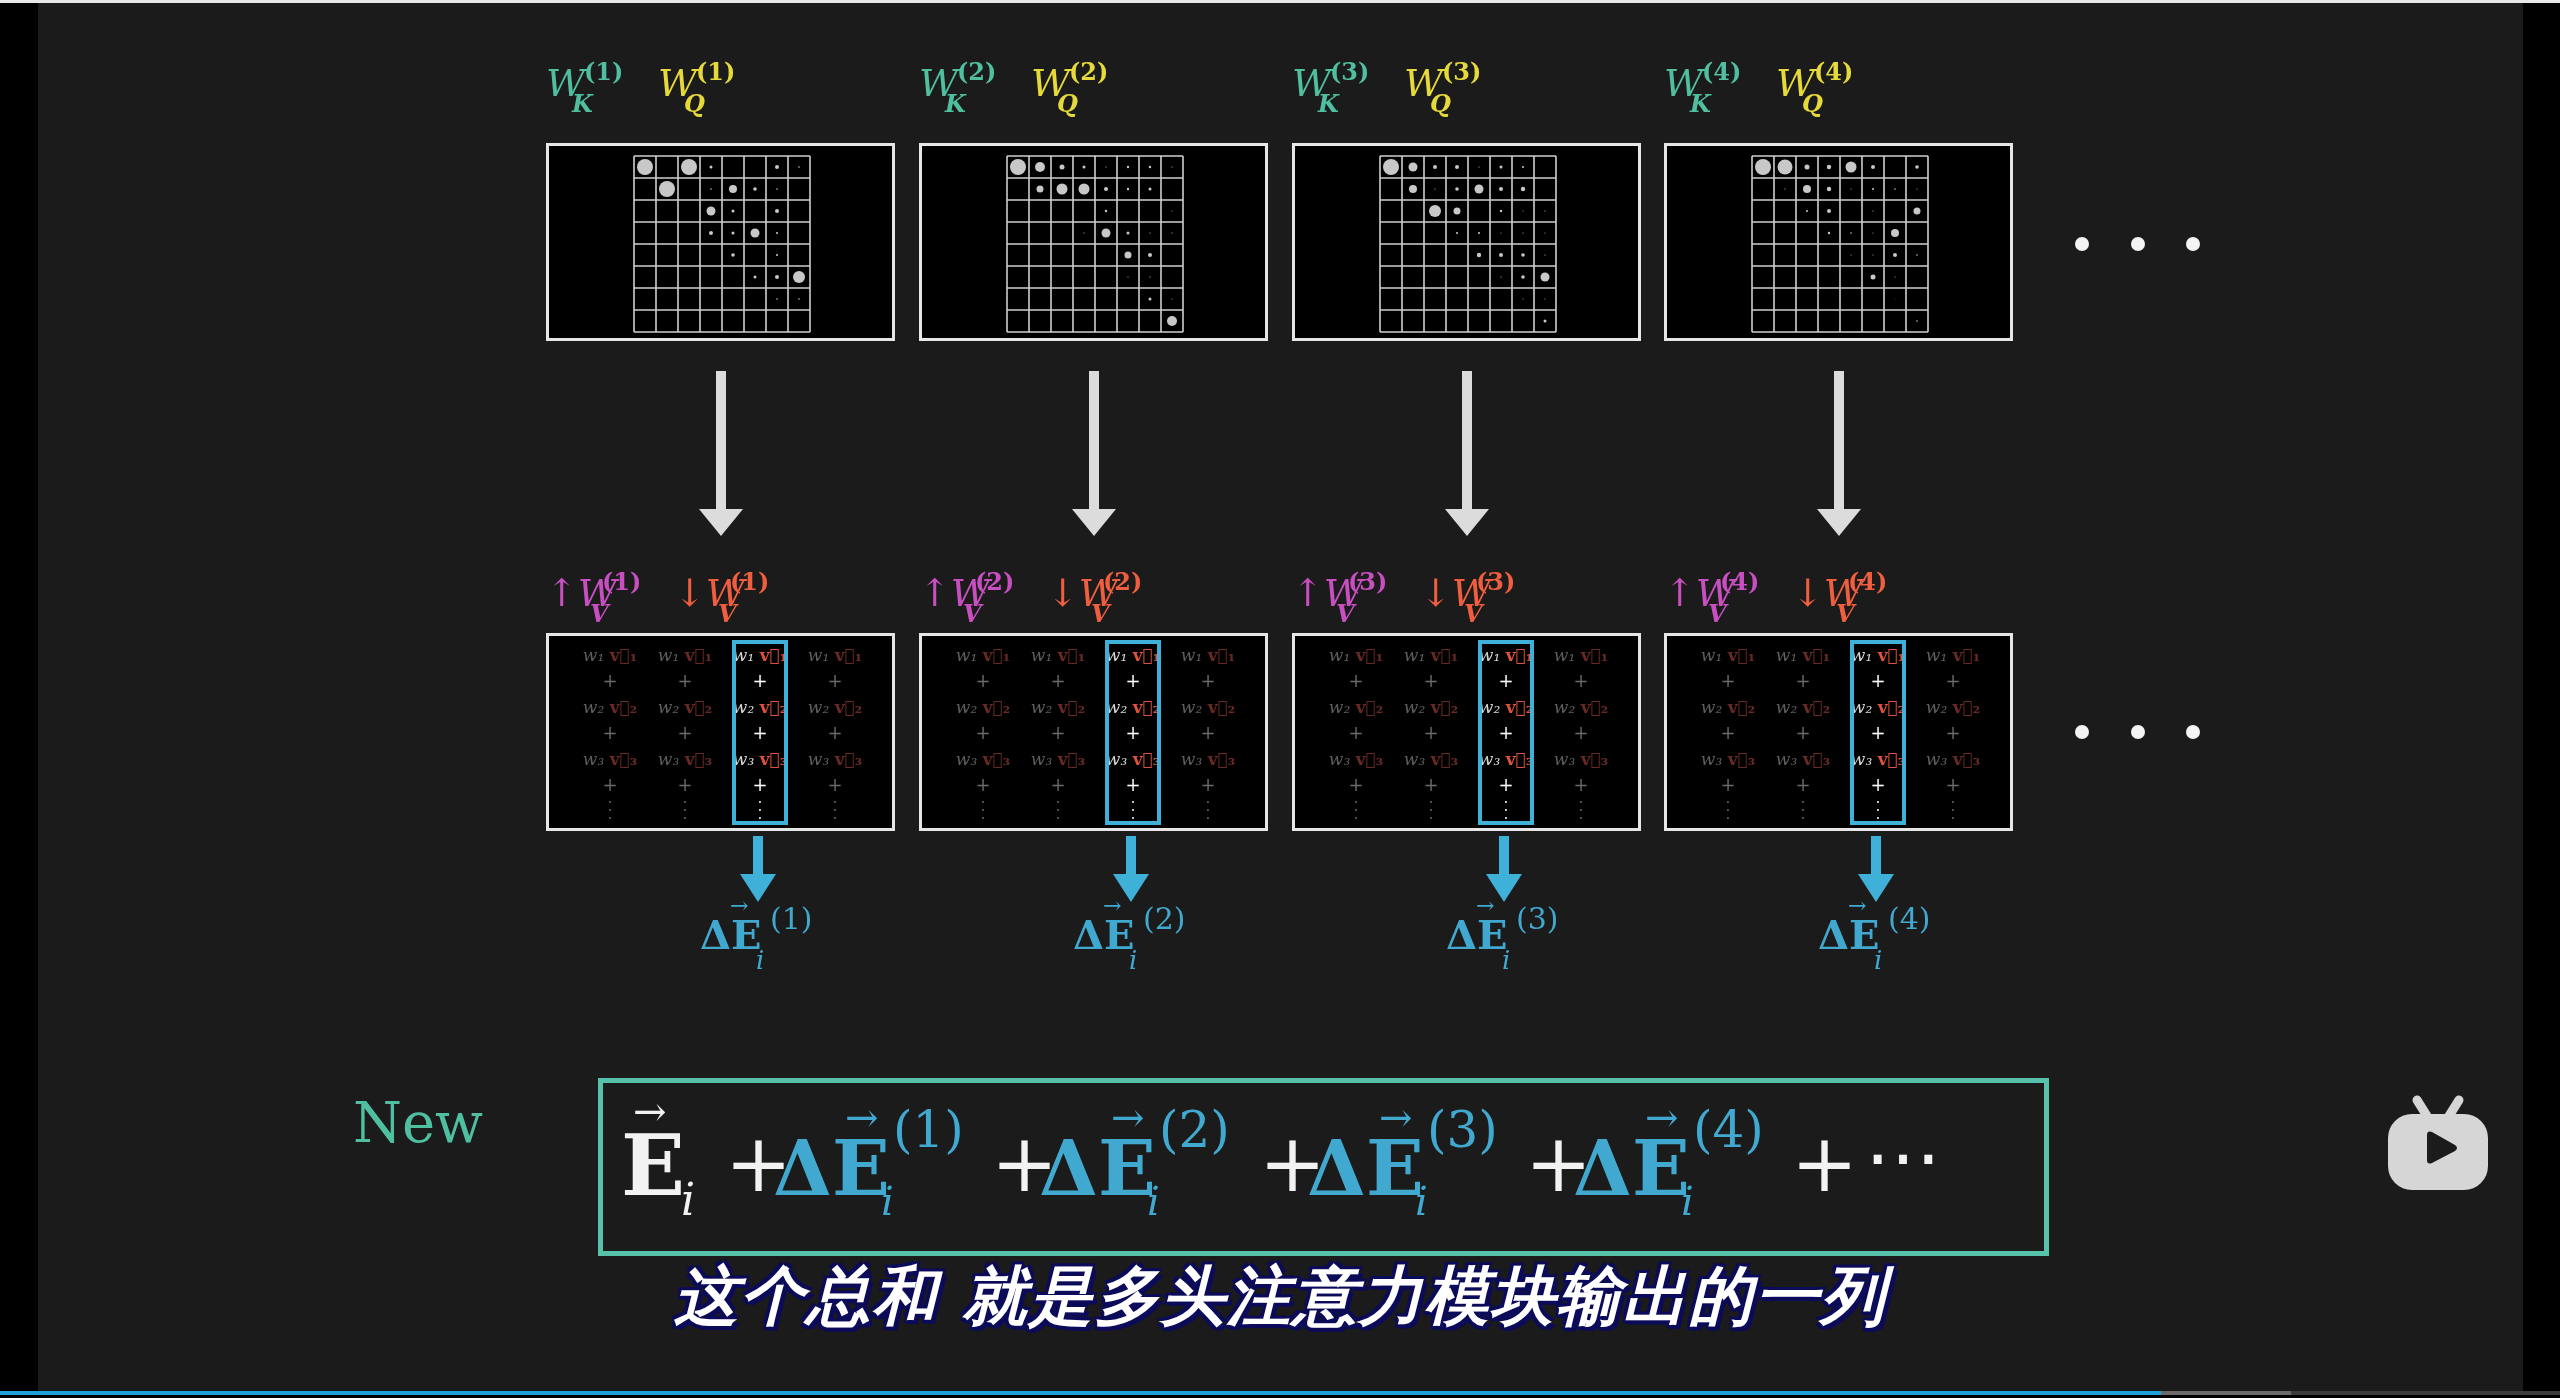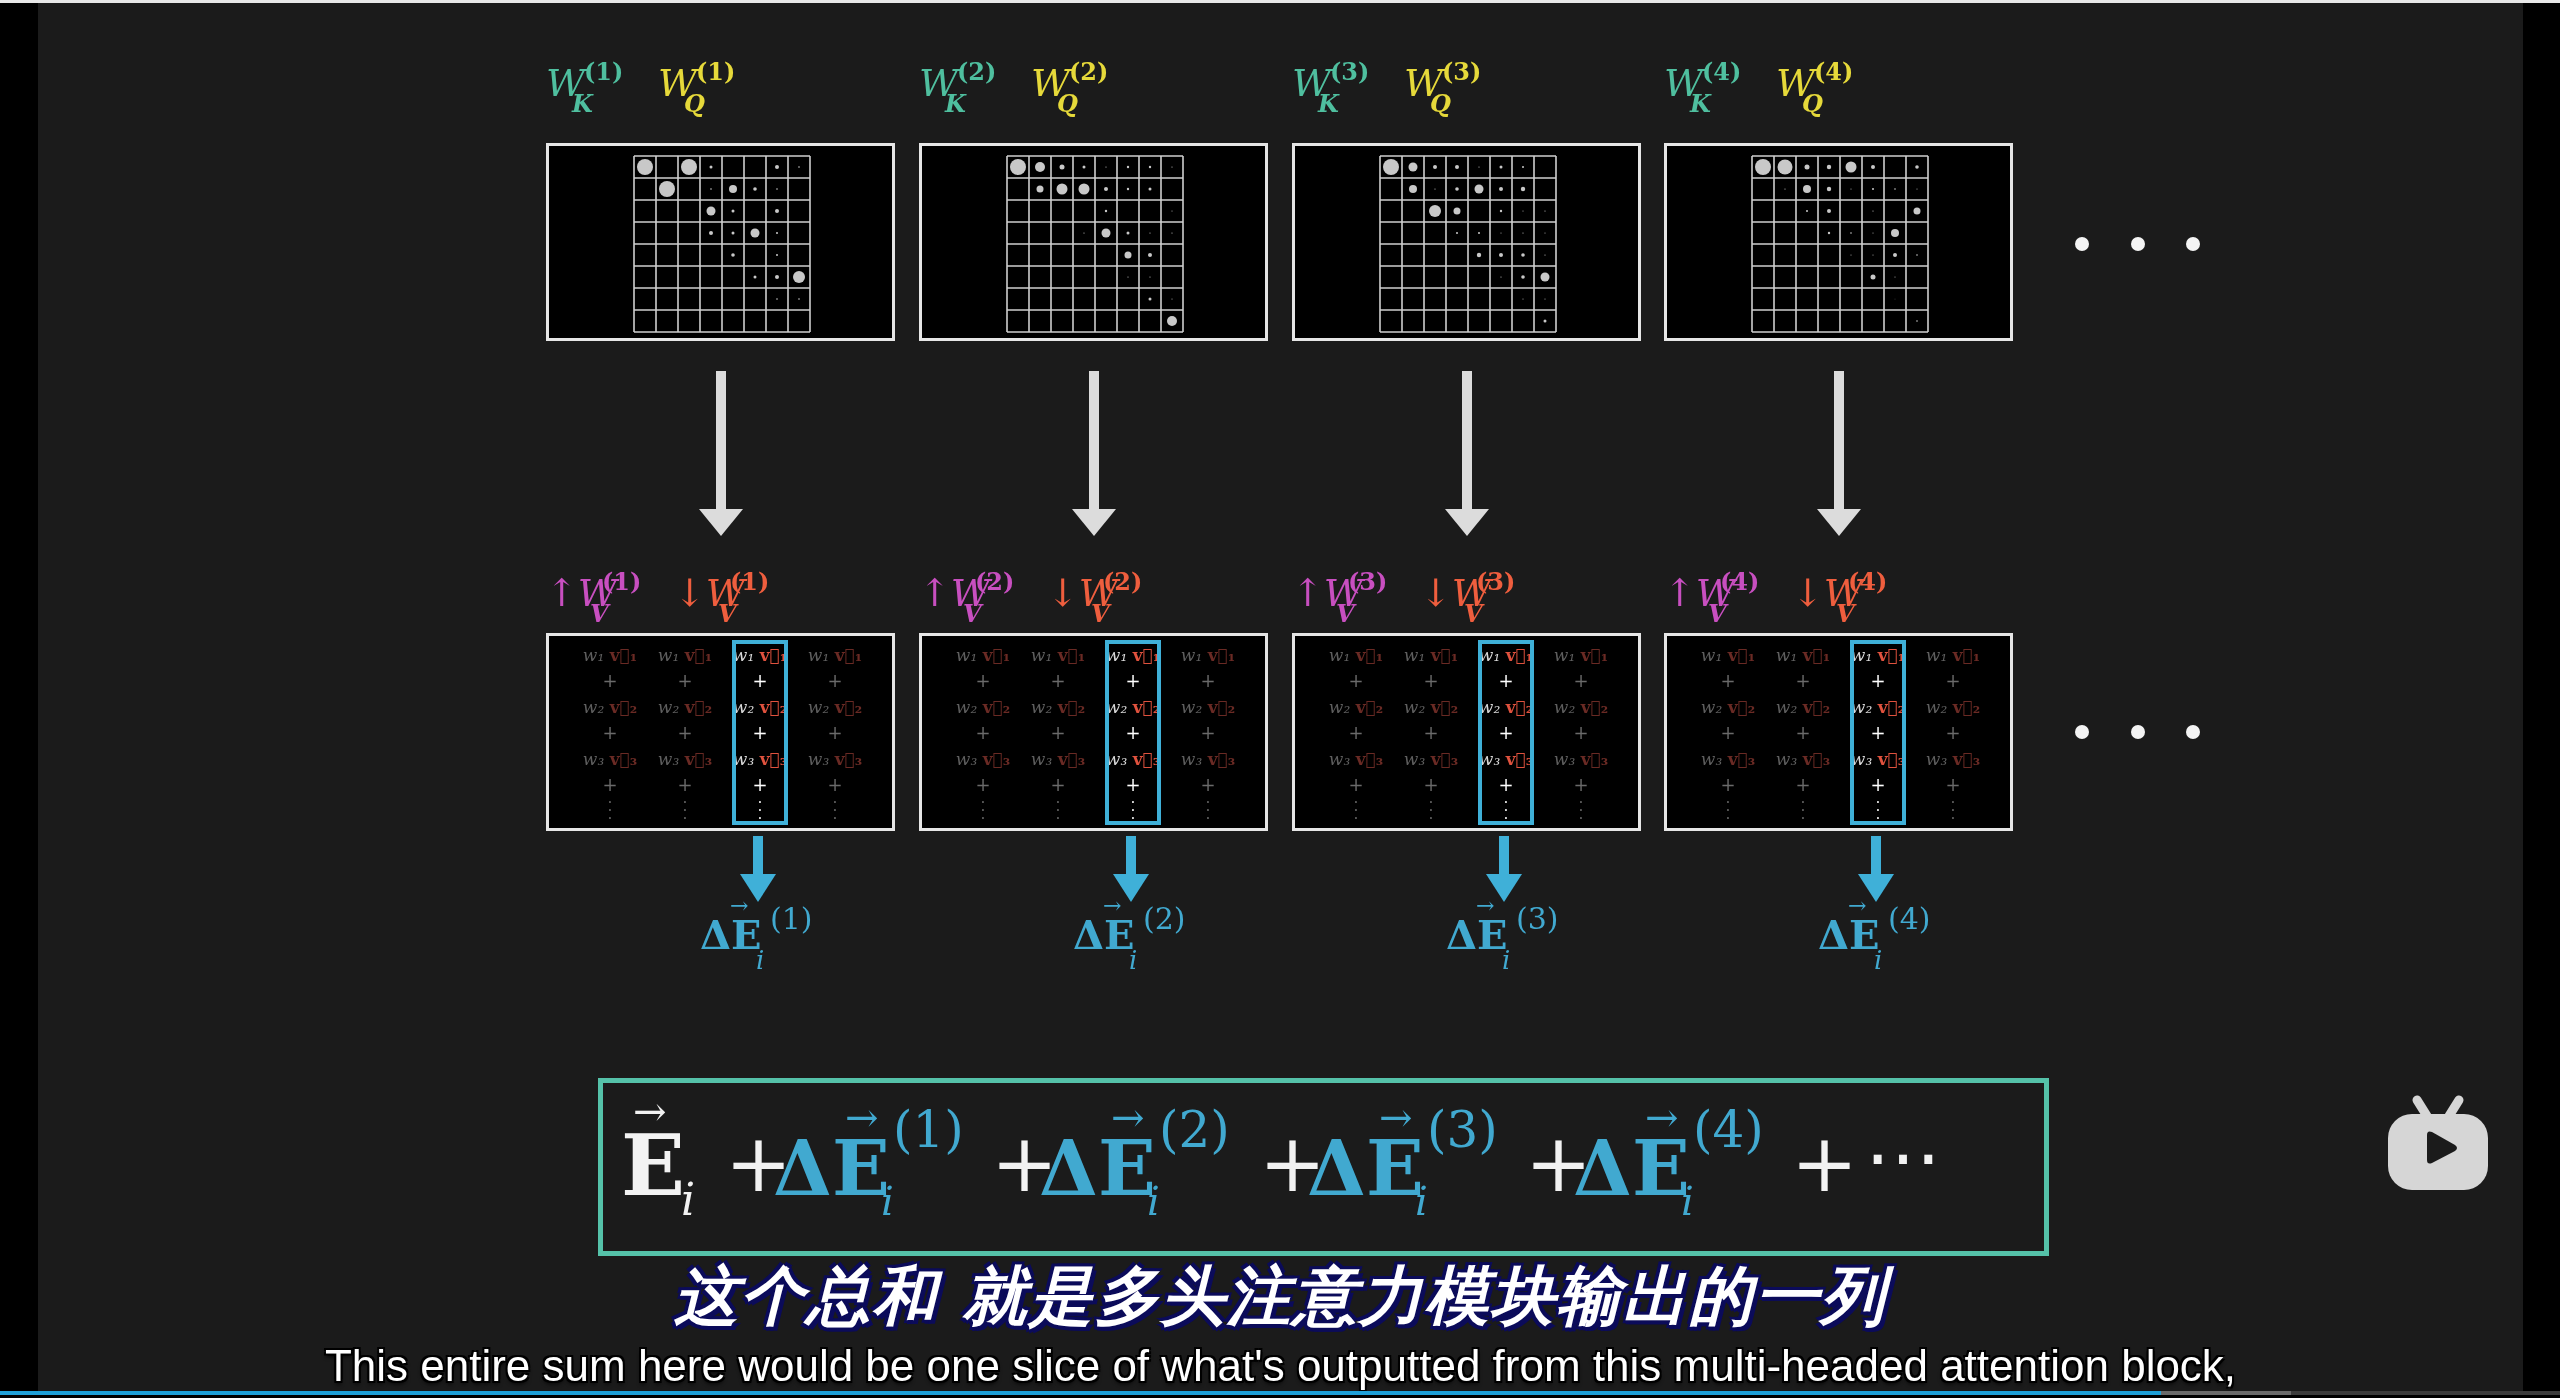--- a/index.html
+++ b/index.html
@@ -477,20 +477,21 @@
       <div class="delta" style="left: 1780px; top: 908px;"><span style="font-size:40px; font-weight:bold; position:relative;"><span>ΔE</span><span style="position:absolute; left:30px; top:-18px; font-size:22px; font-weight:normal;">→</span></span><span style="position:absolute; left:56px; top:34px; font-size:26px; font-style:italic;">i</span><span style="position:absolute; left:70px; top:-10px; font-size:30px;">(4)</span></div>
       <div class="ellipsis-dot" style="left: 2037px; top: 234px;"></div>
       <div class="ellipsis-dot" style="left: 2093px; top: 234px;"></div>
       <div class="ellipsis-dot" style="left: 2148px; top: 234px;"></div>
       <div class="ellipsis-dot" style="left: 2037px; top: 722px;"></div>
       <div class="ellipsis-dot" style="left: 2093px; top: 722px;"></div>
       <div class="ellipsis-dot" style="left: 2148px; top: 722px;"></div>
     </div>
 
   <div class="newemb">
+    <div>New</div>
   </div>
 
   <div class="formula-box">
     <svg width="1441" height="168" viewBox="0 0 1441 168" id="formula-svg">
         <text x="18" y="112" font-size="84" fill="#f2f2f2" font-family="DejaVu Serif, serif" font-weight="bold">E</text>
         <text x="30" y="42" font-size="40" fill="#f2f2f2" font-family="DejaVu Serif, serif">→</text>
         <text x="78" y="132" font-size="44" fill="#f2f2f2" font-family="DejaVu Serif, serif" font-style="italic">i</text>
         <text x="122" y="108" font-size="80" fill="#f2f2f2" font-family="DejaVu Serif, serif">+</text>
         <text x="170" y="112" font-size="76" fill="#41a9d0" font-family="DejaVu Serif, serif" font-weight="bold">ΔE</text>
         <text x="242" y="48" font-size="40" fill="#41a9d0" font-family="DejaVu Serif, serif">→</text>
@@ -510,21 +511,20 @@
         <text x="970" y="112" font-size="76" fill="#41a9d0" font-family="DejaVu Serif, serif" font-weight="bold">ΔE</text>
         <text x="1042" y="48" font-size="40" fill="#41a9d0" font-family="DejaVu Serif, serif">→</text>
         <text x="1078" y="132" font-size="40" fill="#41a9d0" font-family="DejaVu Serif, serif" font-style="italic">i</text>
         <text x="1090" y="64" font-size="50" fill="#41a9d0" font-family="DejaVu Serif, serif">(4)</text>
         <text x="1188" y="108" font-size="80" fill="#f2f2f2" font-family="DejaVu Serif, serif">+</text>
         <text x="1262" y="100" font-size="76" fill="#f2f2f2" font-family="DejaVu Serif, serif">⋯</text>
       </svg>
   </div>
 
   <div class="sub-zh">这个总和  就是多头注意力模块输出的一列</div>
-  <div class="sub-en">This entire sum here would be one slice of what's outputted from this multi-headed attention block,</div>
 
   <div class="abs" style="left:2349px; top:1087px; width:102px; height:100px;">
     <svg width="102" height="100" viewBox="0 0 102 100">
       <line x1="30" y1="10" x2="40" y2="26" stroke="#d6d6d6" stroke-width="9" stroke-linecap="round"></line>
       <line x1="72" y1="10" x2="62" y2="26" stroke="#d6d6d6" stroke-width="9" stroke-linecap="round"></line>
       <rect x="1" y="24" width="100" height="76" rx="24" fill="#d6d6d6"></rect>
       <path d="M40 45 Q40 40 45 42 L68 55 Q72 58 68 61 L45 73 Q40 75 40 70 Z" fill="#1b1b1b"></path>
     </svg>
   </div>
 </div>

